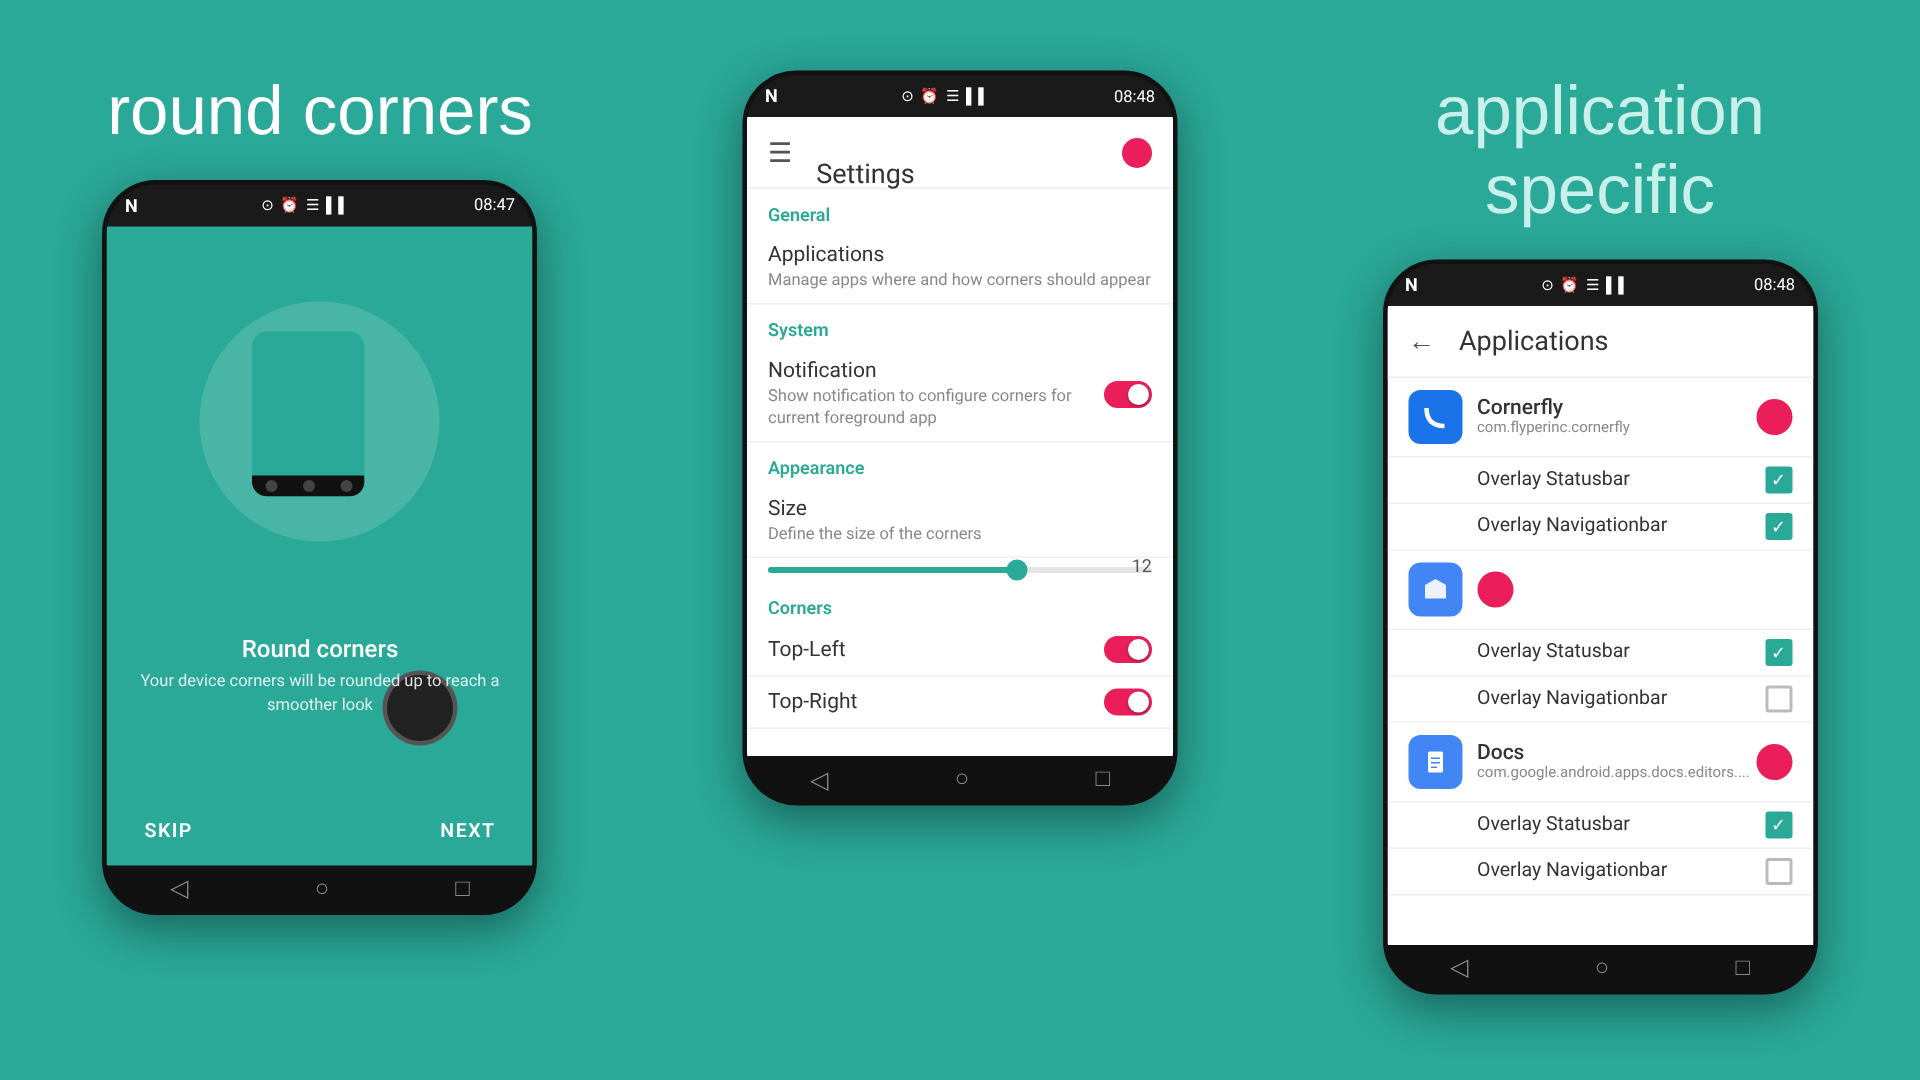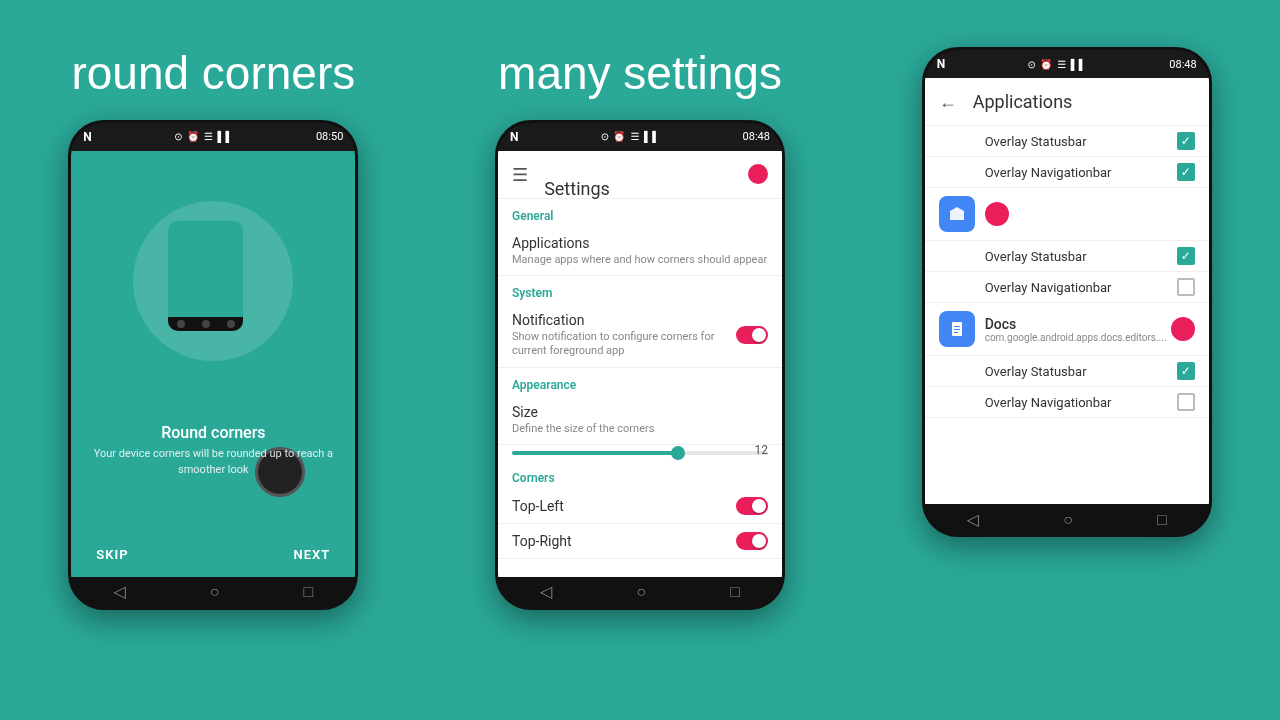--- a/index.html
+++ b/index.html
@@ -465,21 +465,21 @@
 <div class="main-container">
 
   <div class="column">
     <div class="column-title">round corners</div>
 
     <div class="phone">
 
       <div class="phone-status-bar">
         <span class="logo">N</span>
         <span class="icons status-icons">⊙ ⏰ ☰ ▌▌</span>
-        <span class="time">08:50</span>
+        <span class="time">08:47</span>
       </div>
 
       <div class="phone-content">
 
         <div class="phone1-circle">
           <div class="phone1-inner-phone">
             <div class="phone1-inner-screen"></div>
             <div class="phone1-nav-bar">
               <div class="phone1-nav-dot"></div>
               <div class="phone1-nav-dot"></div>
@@ -503,21 +503,20 @@
 
       <div class="phone-bottom-bar">
         <span class="bottom-nav-btn">◁</span>
         <span class="bottom-nav-btn">○</span>
         <span class="bottom-nav-btn">□</span>
       </div>
     </div>
   </div>
 
   <div class="column">
-    <div class="column-title">many settings</div>
 
     <div class="phone">
 
       <div class="phone-status-bar">
         <span class="logo">N</span>
         <span class="icons status-icons">⊙ ⏰ ☰ ▌▌</span>
         <span class="time">08:48</span>
       </div>
 
       <div class="phone2-content">
@@ -580,38 +579,53 @@
 
       <div class="phone-bottom-bar">
         <span class="bottom-nav-btn">◁</span>
         <span class="bottom-nav-btn">○</span>
         <span class="bottom-nav-btn">□</span>
       </div>
     </div>
   </div>
 
   <div class="column">
+    <div class="column-title right" style="white-space: pre-line; color: #c8f0ea;">application
+specific</div>
 
     <div class="phone">
 
       <div class="phone-status-bar">
         <span class="logo">N</span>
         <span class="icons status-icons">⊙ ⏰ ☰ ▌▌</span>
         <span class="time">08:48</span>
       </div>
 
       <div class="phone3-content">
 
         <div class="apps-toolbar">
           <span class="back-icon">←</span>
           <span class="title">Applications</span>
         </div>
 
         <div class="settings-list">
 
+          <div class="app-item">
+            <div class="app-icon cornerfly">
+              <svg width="24" height="24" viewBox="0 0 24 24">
+                  <rect width="24" height="24" rx="4" fill="#1a73e8"></rect>
+                  <path d="M6 6 Q6 18 18 18" stroke="white" stroke-width="3" fill="none"></path>
+                </svg>
+            </div>
+            <div class="app-texts">
+              <div class="app-name">Cornerfly</div>
+              <div class="app-package">com.flyperinc.cornerfly</div>
+            </div>
+            <div class="red-toggle"></div>
+          </div>
           <div class="sub-item">
             <span class="sub-label">Overlay Statusbar</span>
             <div class="checkbox-on">✓</div>
           </div>
           <div class="sub-item">
             <span class="sub-label">Overlay Navigationbar</span>
             <div class="checkbox-on">✓</div>
           </div>
 
           <div class="app-item">

